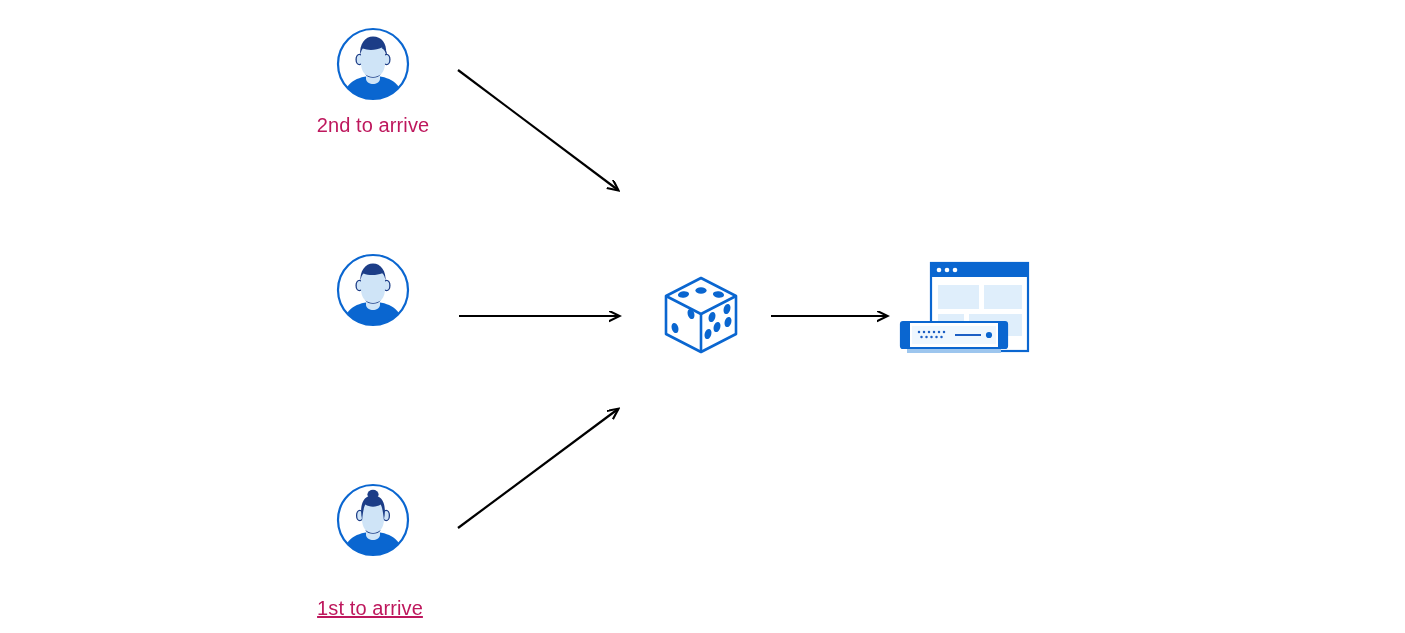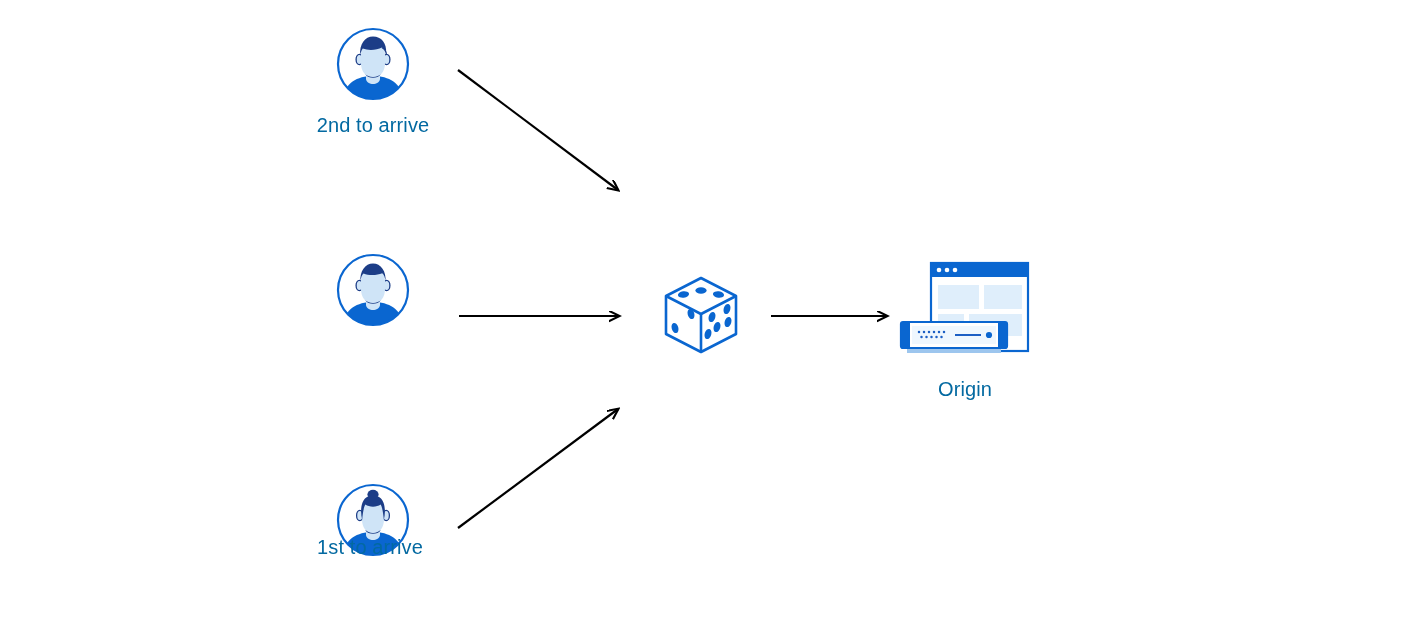--- a/index.html
+++ b/index.html
@@ -22,21 +22,21 @@
   }
   .avatar-wrap {
     width: 76px;
     height: 76px;
   }
   .node-label {
     position: absolute;
     width: 240px;
     text-align: center;
     font-size: 20px;
-    color: #0369a1;
+    color: #be185d;
     font-family: "Liberation Sans", sans-serif;
     white-space: nowrap;
     letter-spacing: 0.1px;
   }
   .arrows-layer {
     position: absolute;
     left: 0;
     top: 0;
     width: 1405px;
     height: 633px;
@@ -137,21 +137,21 @@
         <ellipse cx="51.2" cy="33.5" rx="3.2" ry="5.2" fill="#cfe4f7" stroke="#1c3d87" stroke-width="1.3"></ellipse>
         <path d="M27,29 C27,19.5 31.6,15 38,15 C44.4,15 49,19.5 49,29 L49,37 C49,46 44.4,51 38,51 C31.6,51 27,46 27,37 Z" fill="#cfe4f7"></path>
 
         <ellipse cx="38" cy="12.4" rx="5.6" ry="4.6" fill="#1c3d87"></ellipse>
 
         <path d="M27.2,38 C25.2,30 25.6,19.6 31.2,15.4 C34,13.3 42,13.3 44.8,15.4 C50.4,19.6 50.8,30 48.8,38 C48.4,32 47.4,25.4 45.6,22.6 C41.8,25.4 34.2,25.4 30.4,22.6 C28.6,25.4 27.6,32 27.2,38 Z" fill="#1c3d87"></path>
       </g>
       <circle cx="38" cy="38" r="35" fill="none" stroke="#0a66d0" stroke-width="2.2"></circle>
     </svg>
   </div>
-  <div class="node-label" style="left:250px; top:536px;">1st to arrive</div>
+  <div class="node-label" style="left:250px; top:597px;text-decoration:underline;">1st to arrive</div>
 
   <div class="node dice-wrap" style="left:658px; top:272px;">
     <svg width="86" height="86" viewBox="0 0 86 86">
 
       <g fill="#ffffff" stroke="#0a66d0" stroke-width="2.6" stroke-linejoin="round">
         <path d="M43,6 L78,24 L78,62 L43,80 L8,62 L8,24 Z"></path>
       </g>
       <g fill="none" stroke="#0a66d0" stroke-width="2.6" stroke-linejoin="round">
         <path d="M8,24 L43,42 L78,24"></path>
         <path d="M43,42 L43,80"></path>
@@ -219,15 +219,14 @@
             <circle cx="43.5" cy="82" r="1.25"></circle>
           <circle cx="48.5" cy="82" r="1.25"></circle>
         </g>
 
         <line x1="62" y1="80" x2="88" y2="80" stroke="#1c5fc4" stroke-width="2"></line>
 
         <circle cx="96" cy="80" r="3.1" fill="#0a66d0"></circle>
       </g>
     </svg>
   </div>
-  <div class="node-label" style="left:845px; top:378px;">Origin</div>
 
 </div>
 
 </body></html>

